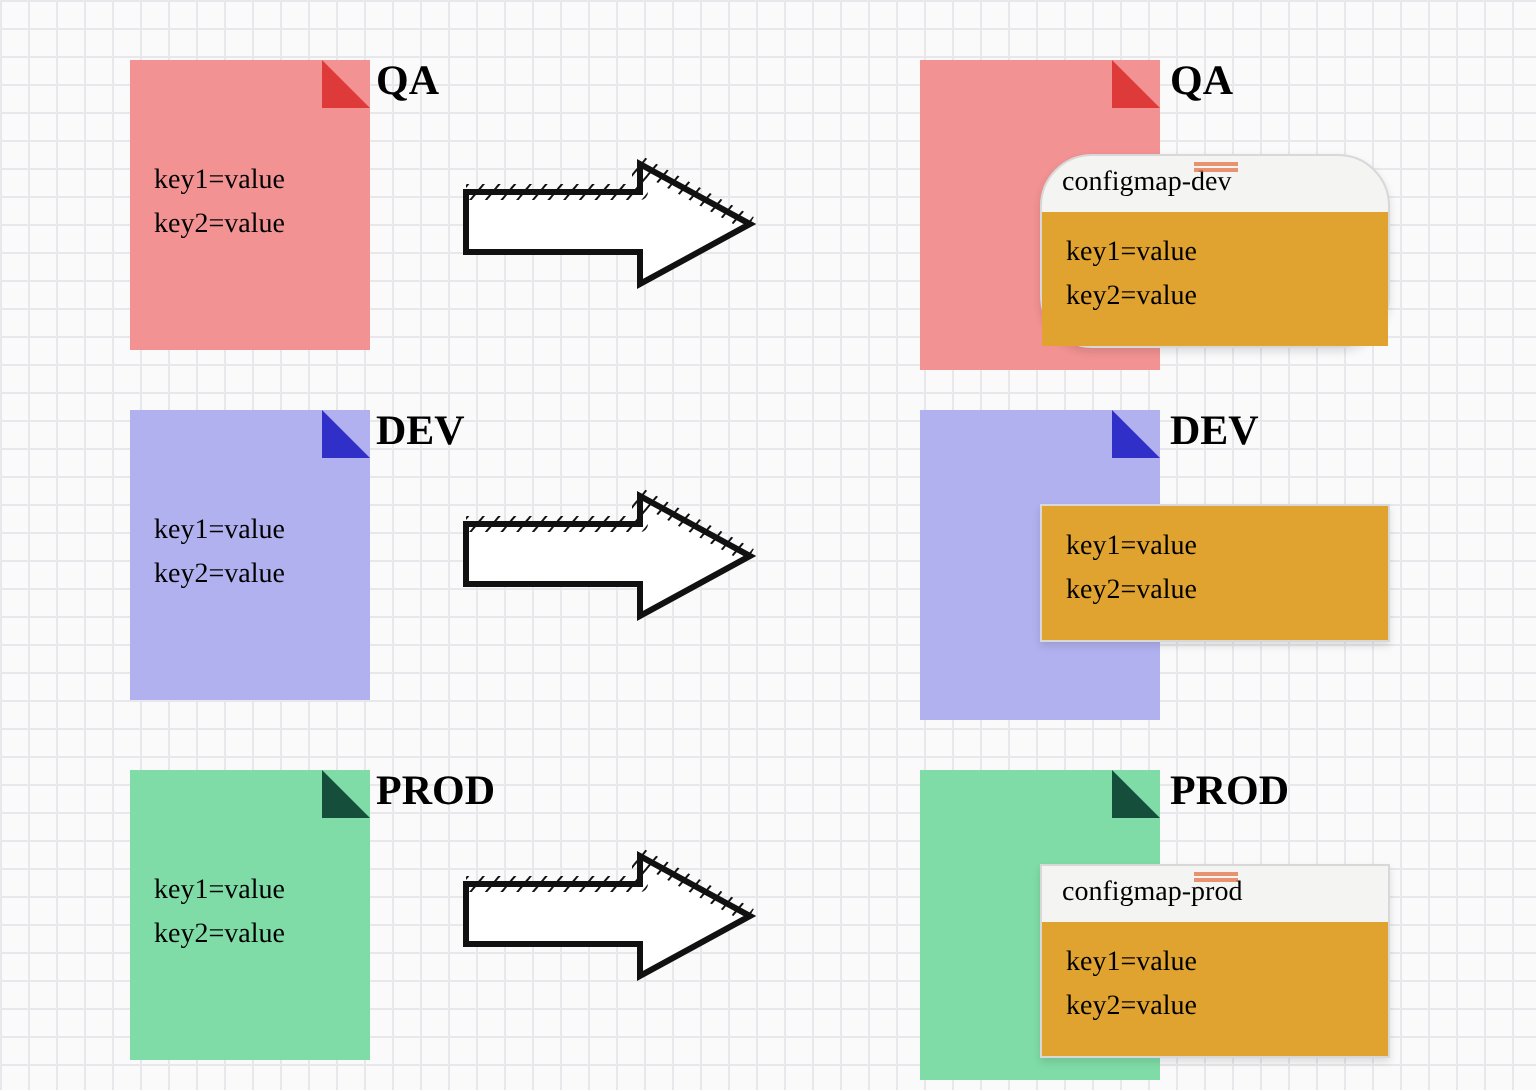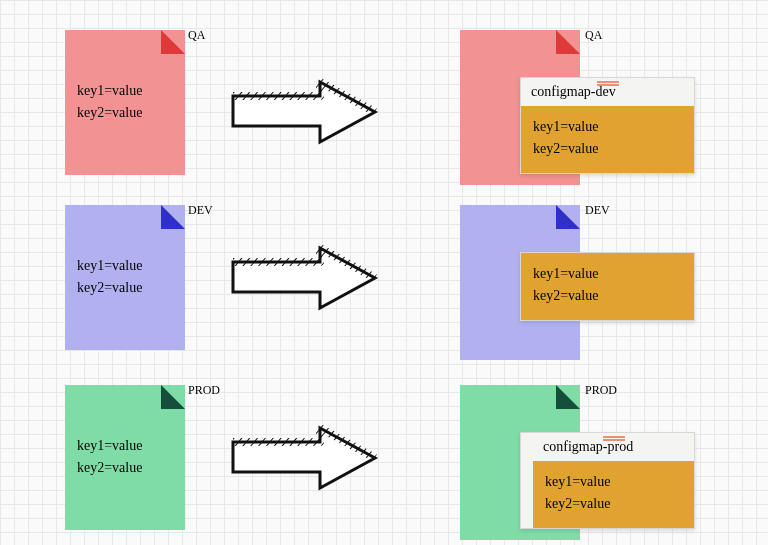--- a/index.html
+++ b/index.html
@@ -24,22 +24,22 @@
     font-size: 14px;
     line-height: 1.6;
   }
   .file .corner {
     position: absolute;
     top: 0; right: 0;
     width: 24px; height: 24px;
   }
   .file-label {
     position: absolute;
-    font-size: 12px;
-    font-weight: 400;
+    font-size: 21px;
+    font-weight: 700;
   }
   .arrow {
     position: absolute;
   }
   .cm-card {
     position: absolute;
     width: 175px;
     border: 1px solid #d8d8d8;
     background: #f4f4f2;
     box-shadow: 0 2px 4px rgba(0,0,0,0.12);
@@ -85,21 +85,21 @@
     </pattern>
   </defs>
   <path d="M8 22 L95 22 L95 8 L150 38 L95 68 L95 52 L8 52 Z" fill="#fff" stroke="#111" stroke-width="3"></path>
   <path d="M8 22 L95 22 L95 8 L150 38" fill="none" stroke="url(#h1)" stroke-width="8" stroke-linejoin="round"></path>
 </svg>
 
 <div class="file qa-file" style="left:460px; top:30px; height:155px;">
   <div class="corner qa-corner" style="clip-path:polygon(0 0,100% 100%,0 100%);"></div>
 </div>
 <div class="file-label" style="left:585px; top:28px;">QA</div>
-<div class="cm-card" style="left:520px; top:77px;">
+<div class="cm-card" style="left:520px; top:77px;border-radius:26px;">
   <div class="cm-head">
     <span>configmap-dev</span>
   </div>
   <div class="cm-body">
     <div>key1=value</div>
     <div>key2=value</div>
   </div>
 </div>
 
 <div class="file dev-file" style="left:65px; top:205px;">
@@ -134,21 +134,21 @@
 
 <svg class="arrow" style="left:225px; top:420px;" width="160" height="78">
   <path d="M8 22 L95 22 L95 8 L150 38 L95 68 L95 52 L8 52 Z" fill="#fff" stroke="#111" stroke-width="3"></path>
   <path d="M8 22 L95 22 L95 8 L150 38" fill="none" stroke="url(#h1)" stroke-width="8" stroke-linejoin="round"></path>
 </svg>
 
 <div class="file prod-file" style="left:460px; top:385px; height:155px;">
   <div class="corner prod-corner" style="clip-path:polygon(0 0,100% 100%,0 100%);"></div>
 </div>
 <div class="file-label" style="left:585px; top:383px;">PROD</div>
-<div class="cm-card" style="left:520px; top:432px;padding-left:12px;">
+<div class="cm-card" style="left:520px; top:432px;">
   <div class="cm-head">
     <span>configmap-prod</span>
   </div>
   <div class="cm-body">
     <div>key1=value</div>
     <div>key2=value</div>
   </div>
 </div>
 
 </body></html>

